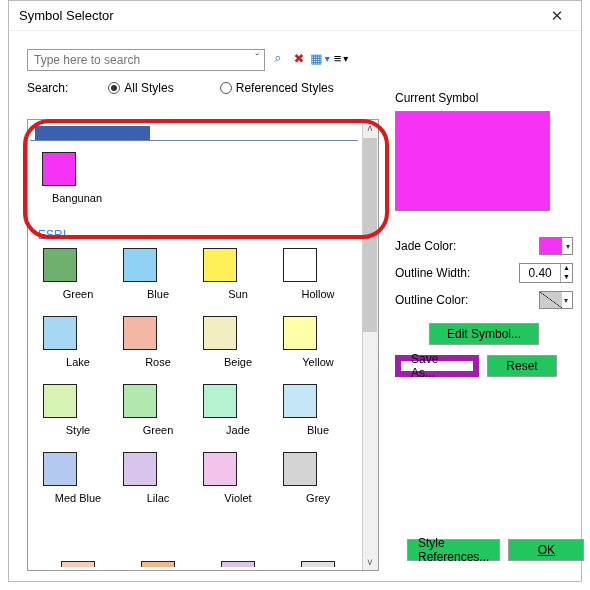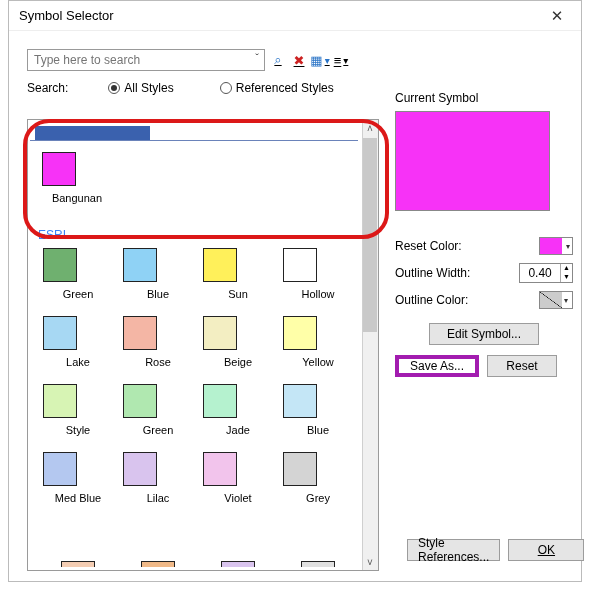--- a/index.html
+++ b/index.html
@@ -2,21 +2,21 @@
 <html><head>
 <meta charset="utf-8">
 <style>
   * { box-sizing: border-box; font-family: "Segoe UI", Tahoma, sans-serif; font-size: 12px; }
   body { margin: 0; background: #fff; width: 590px; height: 590px; overflow: hidden; }
   .dialog { position: absolute; left: 8px; top: 0; width: 574px; height: 582px; background: #fff; border: 1px solid #bbb; }
   .titlebar { display: flex; align-items: center; justify-content: space-between; height: 30px; padding: 0 6px 0 10px; border-bottom: 1px solid #eee; }
   .title { font-size: 13px; }
   .close { width: 36px; height: 24px; display:flex; align-items:center; justify-content:center; font-size:15px; color:#333; }
   .body { padding: 18px 16px 10px 18px; position: relative; height: 548px; }
-  .topbar { display:flex; align-items:center; gap:4px;text-decoration:underline; }
+  .topbar { display:flex; align-items:flex-start; gap:4px; }
   .search-input { width: 238px; height: 22px; border:1px solid #999; padding: 0 22px 0 6px; color:#888; position:relative; }
   .search-wrap { position: relative; display:inline-block; }
   .search-wrap .chev { position:absolute; right:6px; top:3px; color:#333; font-size:11px; }
   .icnbtn { width:18px; height:18px; display:inline-flex; align-items:center; justify-content:center; font-size:13px; }
   .sep-icons { display:flex; gap:3px; align-items:center; }
   .dropdown-arrow { font-size:10px; margin-left:2px; }
   .search-row { display:flex; align-items:center; gap:10px; margin-top:10px; }
   .radio { display:inline-flex; align-items:center; gap:4px; }
   .radio .dot { width:12px; height:12px; border:1px solid #555; border-radius:50%; display:inline-flex; align-items:center; justify-content:center; }
   .radio .dot.sel::after { content:""; width:6px; height:6px; background:#333; border-radius:50%; }
@@ -38,22 +38,22 @@
   .preview { width:155px; height:100px; background:#f732f7; border:1px solid #888; margin-bottom:26px; }
   .form-row { display:flex; align-items:center; margin:8px 0; gap:6px; justify-content:space-between; }
   .form-row .l { width:82px; }
   .color-btn { width:34px; height:18px; border:1px solid #888; display:flex; align-items:center; }
   .color-btn .sw { width:22px; height:16px; margin-right:2px; }
   .color-btn .ar { font-size:8px; color:#333; padding:0 2px; }
   .spinner { display:flex; align-items:center; border:1px solid #888; height:20px; }
   .spinner input { width:40px; border:0; text-align:center; padding:0 3px; font-size:12px; outline:none; }
   .spin-btns { display:flex; flex-direction:column; border-left:1px solid #aaa; }
   .spin-btns span { font-size:7px; line-height:8px; height:9px; padding:0 2px; }
-  .btn { display:inline-flex; align-items:center; justify-content:center; height:22px; border:1px solid #9c9c9c; background:#e5e5e5; padding:0 10px; font-size:12px; }
-  .btn.blue { border:4px solid #a21caf; background:#fff; }
+  .btn { display:inline-flex; align-items:center; justify-content:center; height:22px; border:1px solid #9c9c9c; background:#22c55e; padding:0 10px; font-size:12px; }
+  .btn.blue { border:6px solid #a21caf; background:#fff; }
   .btn-row { display:flex; gap:8px; margin-top:10px; }
   .right-bottom { position:absolute; left:398px; bottom:18px; width:162px; display:flex; flex-direction:row; gap:8px; align-items:flex-end; }
   .right-bottom .wide { width:162px; justify-content:center; }
   .right-bottom .pair { display:flex; gap:10px; width:162px; justify-content:space-between; }
   .right-bottom .pair .btn { width:76px; justify-content:center;text-decoration:underline; }
   .diag { width:22px; height:16px; background: linear-gradient(to top right, #ccc 0%, #ccc 48%, #000 50%, #ccc 52%, #ccc 100%); }
   .partial-row { position:absolute; left:10px; bottom:3px; right:20px; display:flex; justify-content:space-around; }
   .partial-row .stub { width:34px; height:6px; }
 </style>
 </head>
@@ -187,21 +187,21 @@
       </div>
     </div>
 
     <div class="highlight"></div>
 
     <div class="right-pane">
       <div class="sectitle">Current Symbol</div>
       <div class="preview"></div>
 
       <div class="form-row">
-        <span class="l">Reset Color:</span>
+        <span class="l">Jade Color:</span>
         <span class="color-btn">
           <span class="sw" style="background:#f732f7"></span>
           <span class="ar">▾</span>
         </span>
       </div>
 
       <div class="form-row">
         <span class="l">Outline Width:</span>
         <span class="spinner">
           <input value="0.40" style="">

